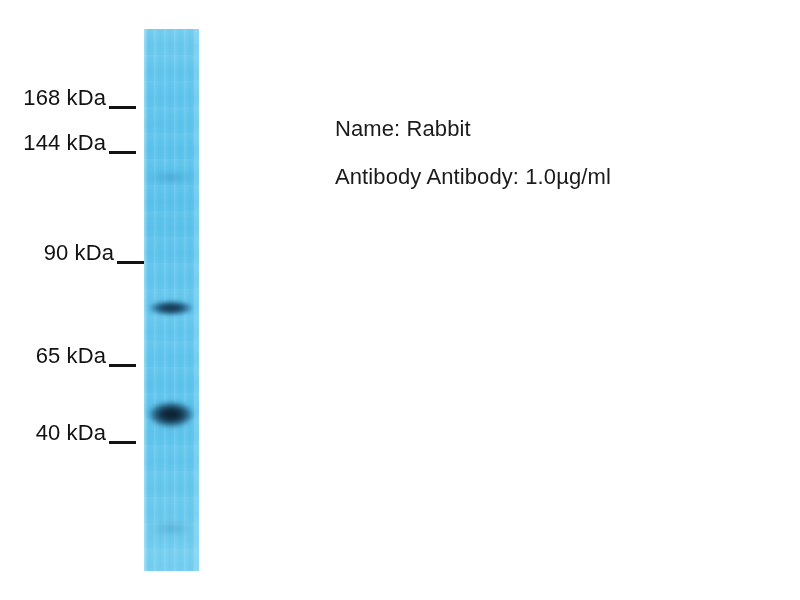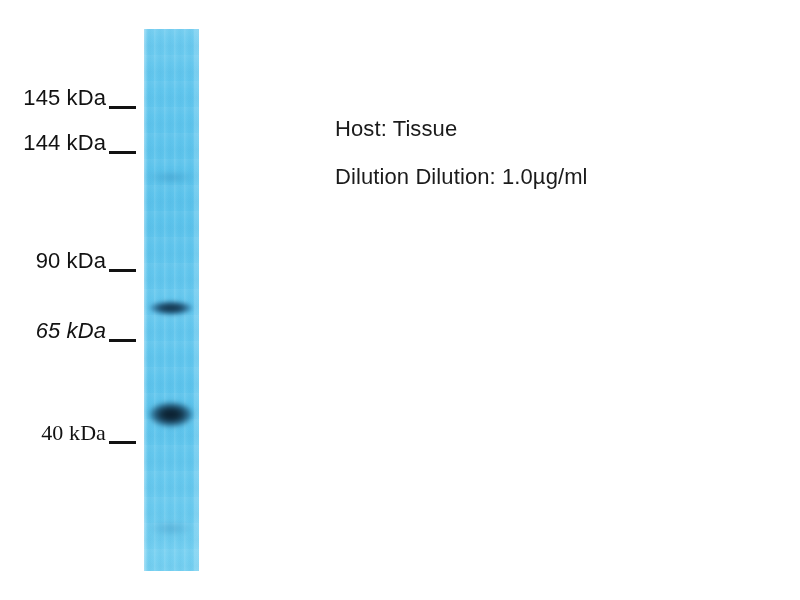--- a/index.html
+++ b/index.html
@@ -139,56 +139,56 @@
   }
 </style>
 </head>
 <body>
 
 <div id="blot-figure">
 
   <div id="ladder">
 
     <div class="ladder-row" style="top:83px;">
-      <span class="ladder-label">145 kDa</span>
+      <span class="ladder-label">168 kDa</span>
       <span class="ladder-tick"></span>
     </div>
 
     <div class="ladder-row" style="top:128px;">
       <span class="ladder-label">144 kDa</span>
       <span class="ladder-tick"></span>
     </div>
 
-    <div class="ladder-row" style="top:246px;">
+    <div class="ladder-row" style="top:238px;margin-left:8px;">
       <span class="ladder-label">90 kDa</span>
       <span class="ladder-tick"></span>
     </div>
 
-    <div class="ladder-row" style="top:316px;font-style:italic;">
+    <div class="ladder-row" style="top:341px;">
       <span class="ladder-label">65 kDa</span>
       <span class="ladder-tick"></span>
     </div>
 
-    <div class="ladder-row" style="top:418px;font-family:Liberation Serif, serif;">
+    <div class="ladder-row" style="top:418px;">
       <span class="ladder-label">40 kDa</span>
       <span class="ladder-tick"></span>
     </div>
 
   </div>
 
   <div id="gel-lane">
     <div id="lane-texture"></div>
 
     <div class="band band-faint" style="left:5px;  top:144px; width:44px; height:9px;  filter: blur(3px);"></div>
 
     <div class="band band-medium" style="left:6px;  top:272px; width:42px; height:14px; filter: blur(2.2px);"></div>
 
     <div class="band band-strong" style="left:5px;  top:373px; width:44px; height:25px; filter: blur(2.4px);"></div>
 
     <div class="band band-faint" style="left:6px;  top:494px; width:42px; height:11px; filter: blur(3.5px);"></div>
   </div>
 
   <div id="info-panel">
-    <div class="info-line">Host: Tissue</div>
-    <div class="info-line">Dilution Dilution: 1.0µg/ml</div>
+    <div class="info-line">Name: Rabbit</div>
+    <div class="info-line">Antibody Antibody: 1.0µg/ml</div>
   </div>
 
 </div>
 
 </body></html>

